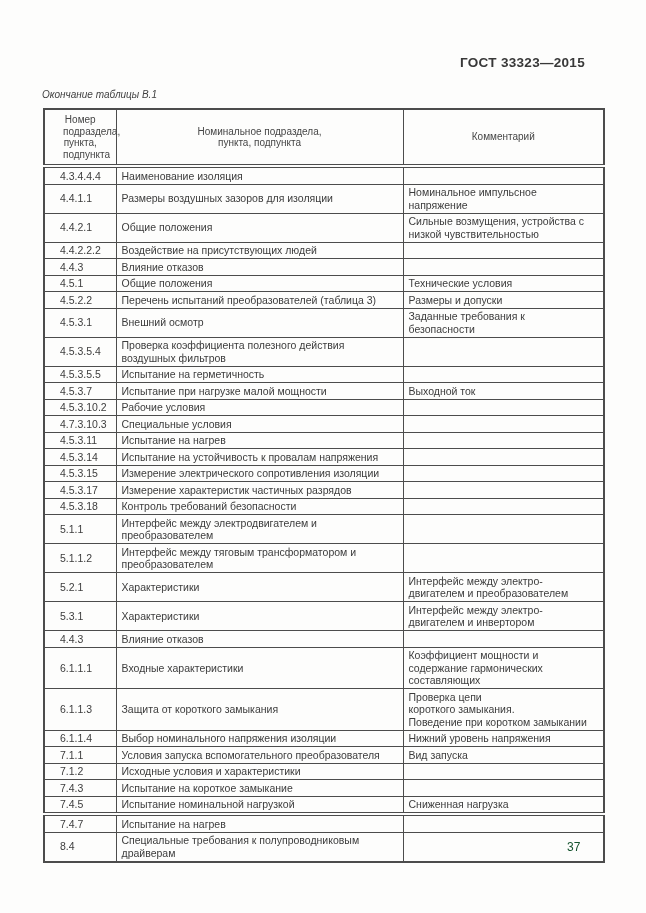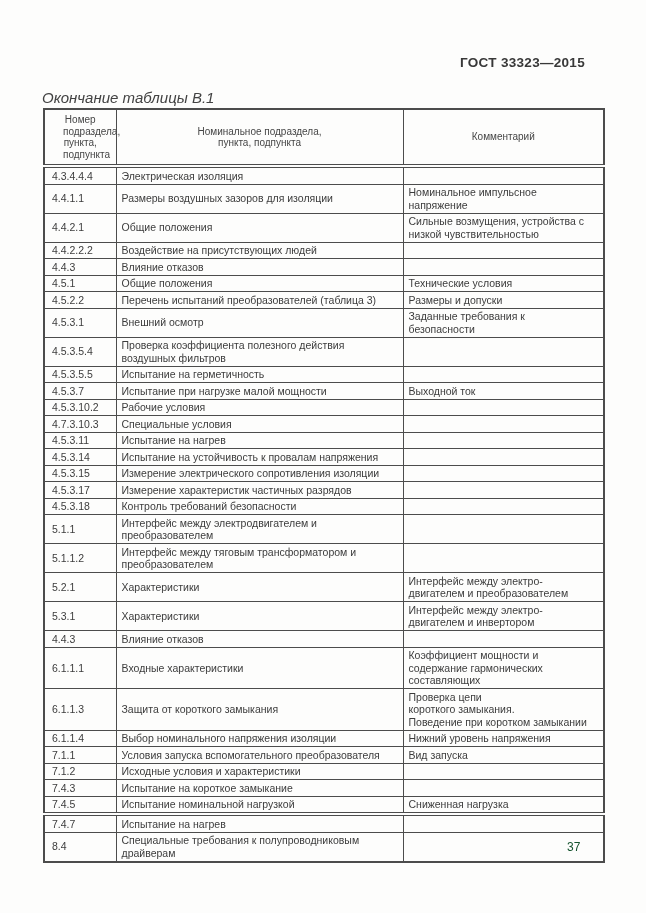--- a/index.html
+++ b/index.html
@@ -20,21 +20,21 @@
     right: 61px;
     font-size: 13.5px;
     font-weight: bold;
     color: #383838;
     letter-spacing: 0.3px;
   }
   .table-caption {
     position: absolute;
     top: 89px;
     left: 42px;
-    font-size: 15px;
+    font-size: 10px;
     font-style: italic;
     color: #424242;
   }
   .table-wrap {
     position: absolute;
     top: 108px;
     left: 43px;
     width: 561px;
   }
   table.gost-table {
@@ -57,21 +57,21 @@
     white-space: pre-line;
     border-bottom: 4px double #4c4c4c;
   }
   .gost-table td {
     font-size: 10.5px;
     line-height: 12.5px;
     padding: 1.5px 5px;
     vertical-align: middle;
     color: #3c3c3c;
   }
-  .gost-table td.col-num { padding-left: 7px; }
+  .gost-table td.col-num { padding-left: 15px; }
   .gost-table td.col-comment { white-space: pre-line; }
   .gost-table tr.double-top td { border-top: 4px double #4c4c4c; }
   .page-number {
     position: absolute;
     top: 840px;
     left: 567px;
     font-size: 12px;
     color: #14532d;
   }
 </style>
@@ -98,21 +98,21 @@
 пункта,
 подпункта</th>
           <th>Номинальное подраздела,
 пункта, подпункта</th>
           <th>Комментарий</th>
         </tr>
       </thead>
       <tbody>
           <tr>
             <td class="col-num">4.3.4.4.4</td>
-            <td class="col-name">Электрическая изоляция</td>
+            <td class="col-name">Наименование изоляция</td>
             <td class="col-comment"></td>
           </tr>
           <tr>
             <td class="col-num">4.4.1.1</td>
             <td class="col-name">Размеры воздушных зазоров для изоляции</td>
             <td class="col-comment">Номинальное импульсное
 напряжение</td>
           </tr>
           <tr>
             <td class="col-num">4.4.2.1</td>

